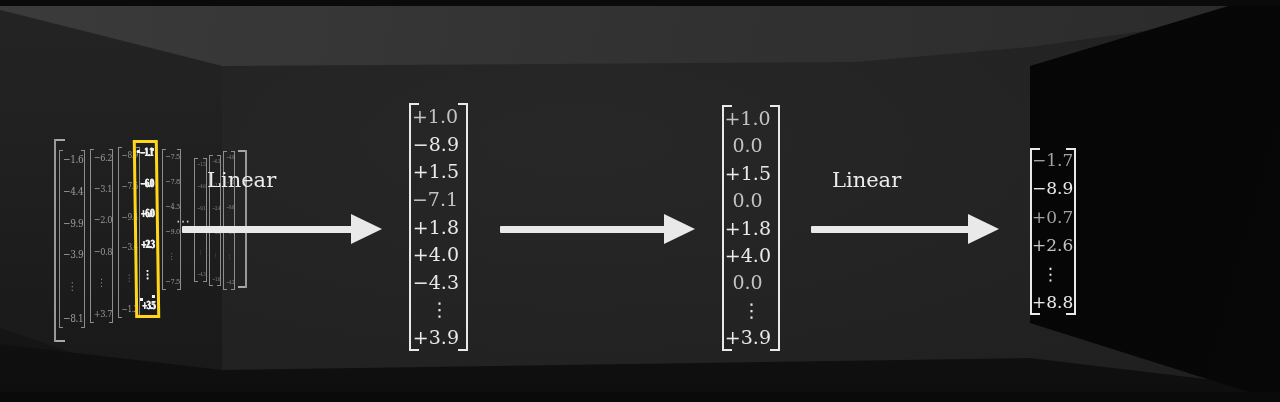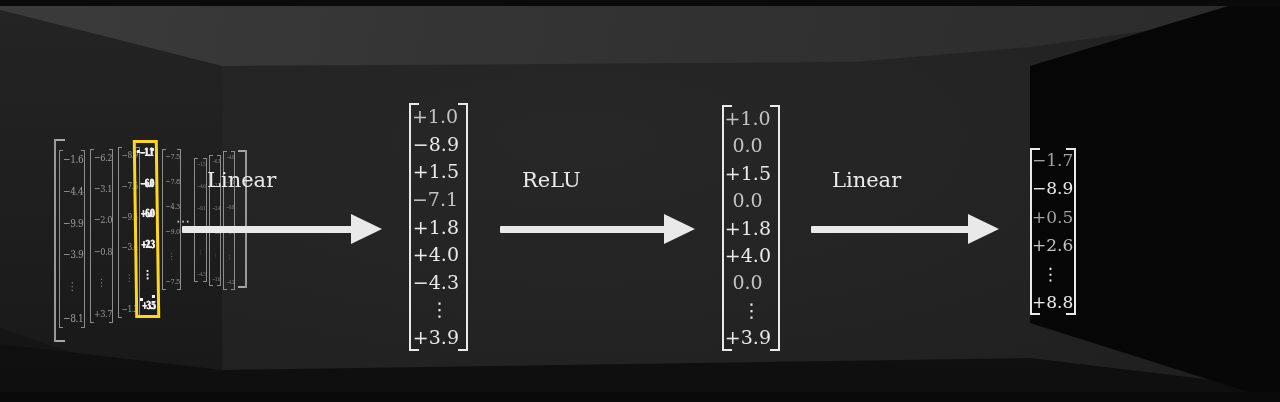--- a/index.html
+++ b/index.html
@@ -212,23 +212,20 @@
           <span class="mv">−4.2</span>
         </div>
     </div>
 
     <div class="bigbracket bb-r" style="left:237px;top:150px;width:8px;height:138px;"></div>
   </div>
 
   <div class="op-label" id="label-linear1">
     <span>Linear</span>
   </div>
-  <div class="op-label" id="label-relu">
-    <span>ReLU</span>
-  </div>
   <div class="op-label" id="label-linear2">
     <span>Linear</span>
   </div>
 
   <div class="shaft" id="arrow1-shaft"></div>
   <div class="head" id="arrow1-head"></div>
   <div class="shaft" id="arrow2-shaft"></div>
   <div class="head" id="arrow2-head"></div>
   <div class="shaft" id="arrow3-shaft"></div>
   <div class="head" id="arrow3-head"></div>
@@ -256,20 +253,20 @@
         <span class="vec-val">+4.0</span>
         <span class="vec-val mid">0.0</span>
         <span class="vec-val vdots">⋮</span>
         <span class="vec-val">+3.9</span>
       </div>
   </div>
   <div class="vec" id="vec-out">
     <div class="vals">
         <span class="vec-val dim">−1.7</span>
         <span class="vec-val">−8.9</span>
-        <span class="vec-val dim">+0.5</span>
+        <span class="vec-val dim">+0.7</span>
         <span class="vec-val mid">+2.6</span>
         <span class="vec-val vdots">⋮</span>
         <span class="vec-val">+8.8</span>
       </div>
   </div>
 
 </div>
 
 </body></html>

